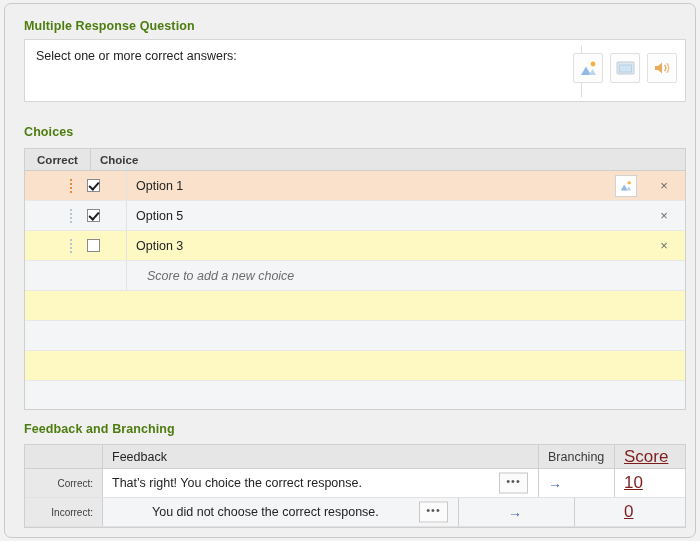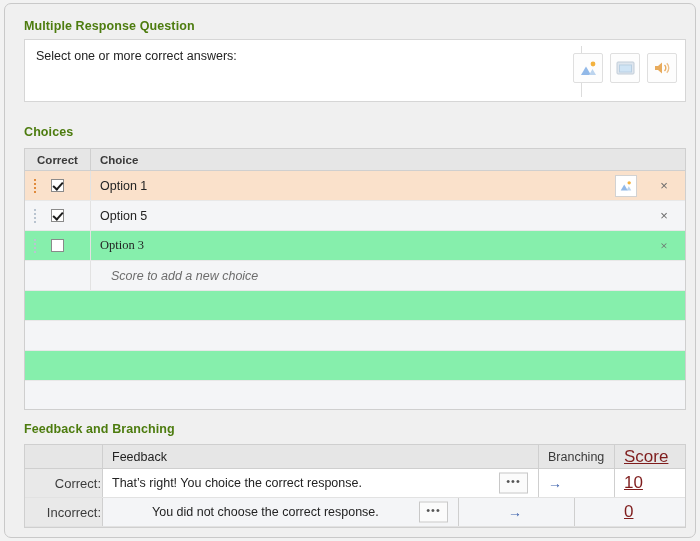--- a/index.html
+++ b/index.html
@@ -96,24 +96,25 @@
     border-right: 1px solid #cfcfcf;
   }
   #hdr-choice { flex: 1; padding-left: 9px; }
 
   .choice-row {
     display: flex;
     height: 30px;
     align-items: center;
     border-bottom: 1px solid #e8e8e8;
     position: relative;
+    padding-left: 36px;
   }
   .choice-row.selected { background: #fae1cb; }
   .choice-row.alt { background: #f4f5f7; }
-  .choice-row.plain { background: #86efac; font-family: Liberation Serif, serif; }
+  .choice-row.plain { background: #fef9c3; }
 
   .cell-correct {
     width: 66px; height: 100%;
     display: flex;
     align-items: center;
     justify-content: center;
     position: relative;
     border-right: 1px solid #e2e2e2;
     flex: 0 0 66px;
   }
@@ -207,22 +208,22 @@
     align-items: center;
     border-bottom: 1px solid #e2e2e2;
   }
   .fb-row.alt { background: #f4f5f7; gap: 40px; }
   .c-label {
     flex: 0 0 78px;
     height: 100%;
     display: flex;
     align-items: center;
     justify-content: flex-end;
-    padding-right: 1px;
-    font-size: 13px;
+    padding-right: 9px;
+    font-size: 10px;
     color: #3c3c3c;
     background: #e9e9e9;
     border-right: 1px solid #cfcfcf;
   }
   .fb-hdr .c-label { background: #e6e6e6; }
   .c-feedback {
     flex: 1;
     height: 100%;
     display: flex;
     align-items: center;

